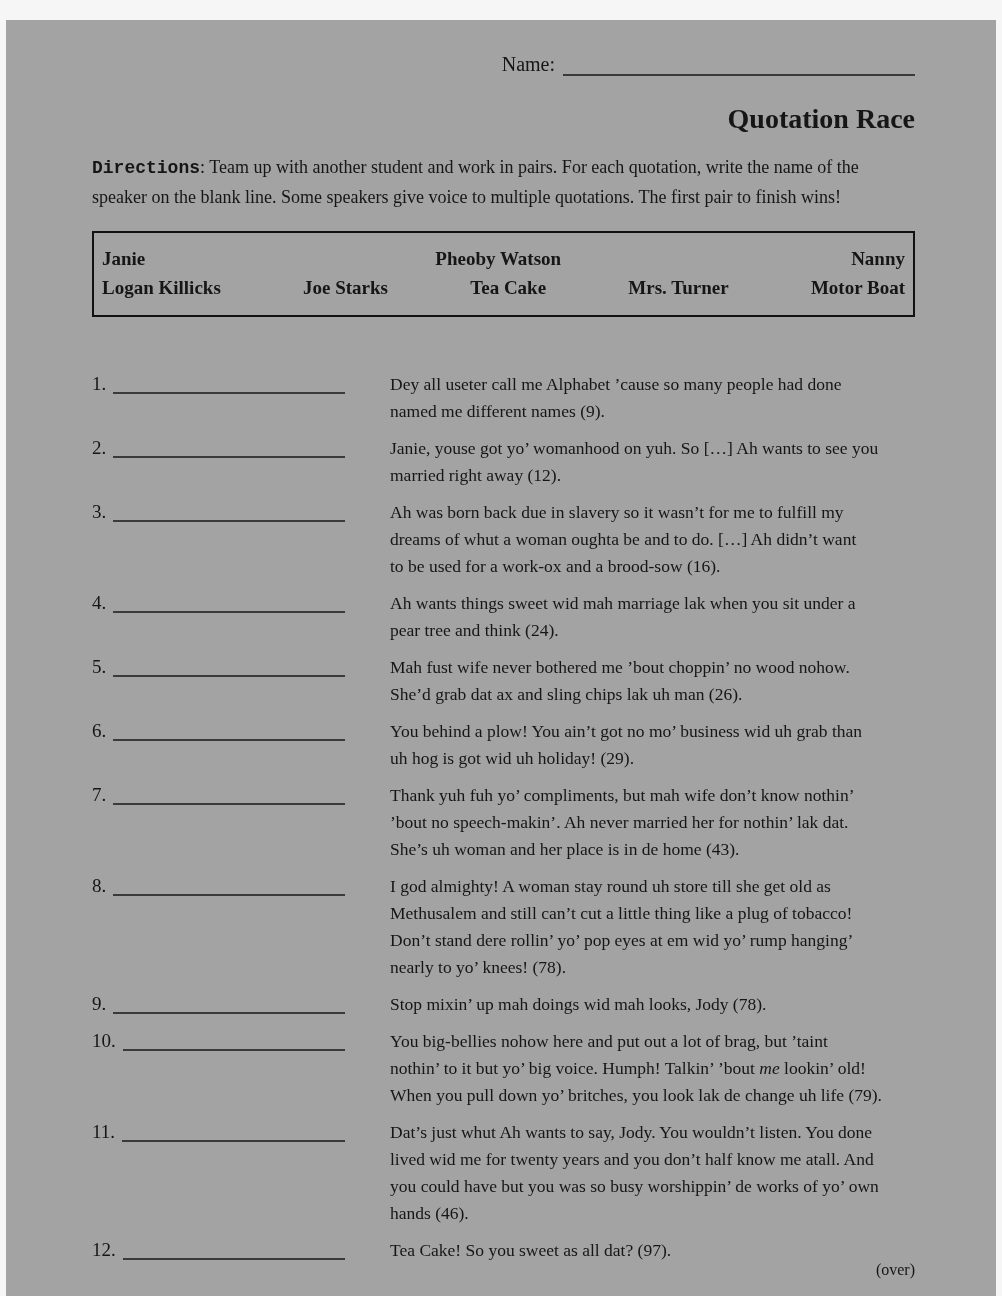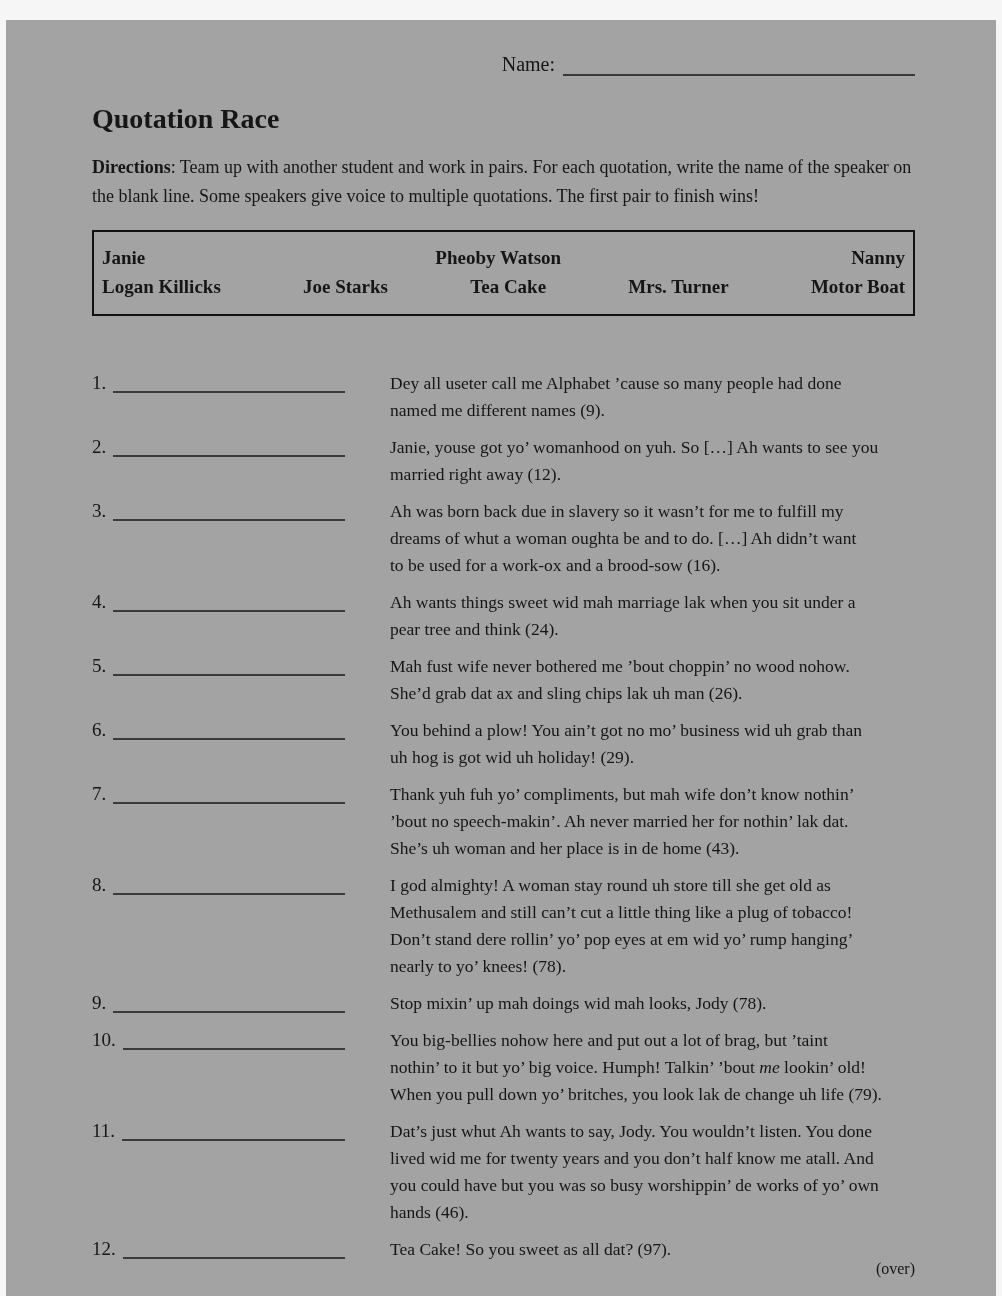--- a/index.html
+++ b/index.html
@@ -16,24 +16,24 @@
     width:990px; height:1284px;
     background:#a3a3a3;
     box-sizing:border-box;
     padding:32px 81px 20px 86px;
   }
   
   .name-row { display:flex; align-items:flex-end; justify-content:flex-end; }
   .name-label { font-size:20px; line-height:24px; }
   .name-blank { width:352px; height:20px; border-bottom:2px solid #3a3a3a; margin-left:8px; }
   
-  .title { text-align:left; font-size:28px; font-weight:bold; margin:26px 0 1px 0; line-height:34px; }
+  .title { text-align:right; font-size:28px; font-weight:bold; margin:26px 0 1px 0; line-height:34px; }
   
   .directions { font-size:18px; line-height:29px; margin:17px 0 0 0; }
-  .directions b { font-weight:bold; }
+  .directions b { font-weight:bold;font-family:Liberation Mono, monospace; }
   
   .name-bank { margin-top:19px; border:2px solid #111; padding:11px 8px 13px 8px; }
   .bank-row { display:flex; justify-content:space-between; font-weight:bold; font-size:19px; line-height:29px; }
   .bank-name { white-space:nowrap; }
   
   .quotes { margin-top:54px; }
   .qrow { display:flex; align-items:flex-start; margin-bottom:10px; }
   .qleft { width:253px; flex:none; display:flex; align-items:flex-start; margin-right:45px; }
   .qnum { font-size:19px; line-height:26px; margin-right:7px; }
   .blank { flex:1; height:21px; border-bottom:2px solid #3a3a3a; }

